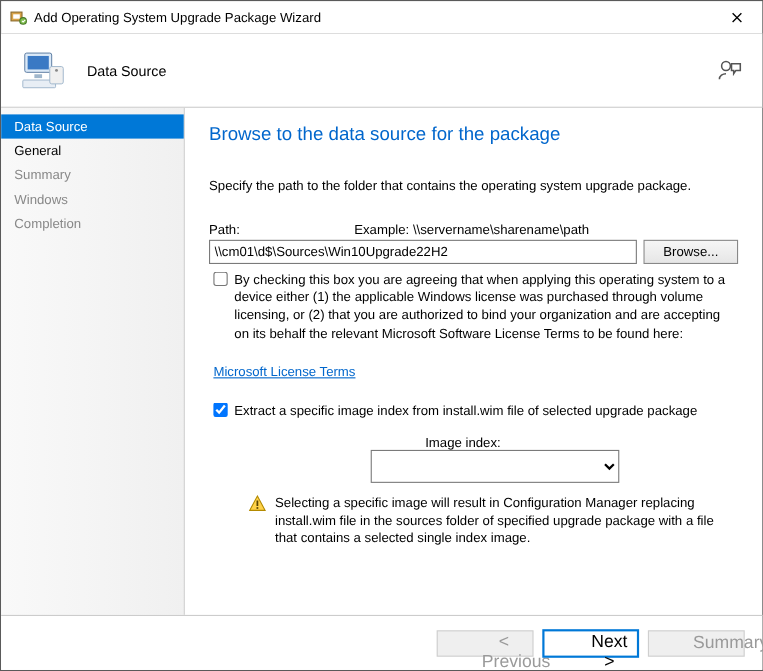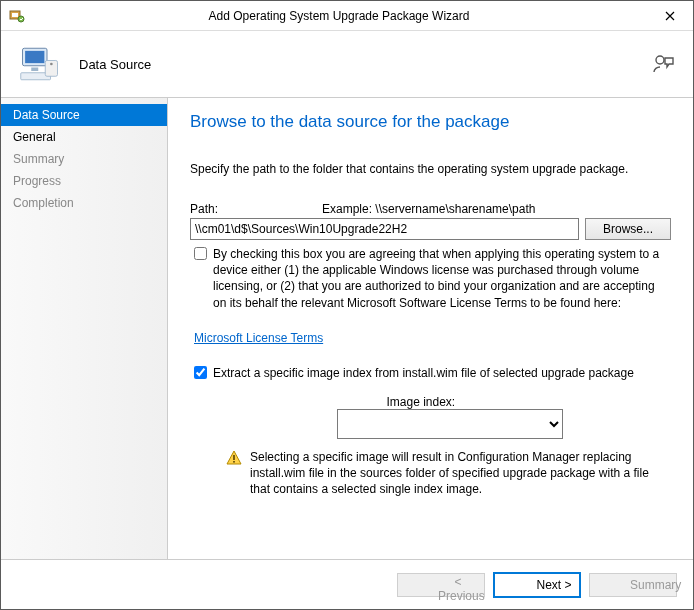--- a/index.html
+++ b/index.html
@@ -17,21 +17,20 @@
     display: flex;
     flex-direction: column;
     background: #fff;
   }
   .titlebar {
     height: 30px;
     display: flex;
     align-items: center;
     padding: 0 0 0 8px;
     border-bottom: 1px solid #ddd;
-    text-align: center;
   }
   .titlebar-icon {
     width: 16px; height: 16px;
     margin-right: 6px;
     display:inline-flex;align-items:center;justify-content:center;
   }
   .titlebar-text { flex: 1; font-size: 12px; }
   .titlebar-close {
     width: 46px; height: 30px;
     display: flex; align-items: center; justify-content: center;
@@ -153,21 +152,21 @@
     border-top: 1px solid #ccc;
     display:flex;
     justify-content:flex-end;
     align-items:center;
     padding: 0 16px;
     gap: 8px;
     background:#fff;
   }
   .footer button {
     width:88px; height:24px;
-    font-size:12px;
+    font-size:16px;
     font-family: inherit;
     border:1px solid #adadad;
     background:#e1e1e1;
     padding-left:40px;
   }
   .footer button.primary {
     background:#fff;
     border:2px solid #0078d7;
     height:26px;
   }
@@ -215,21 +214,21 @@
       </svg>
     </span>
   </div>
 
   <div class="body">
 
     <div class="sidebar">
       <div class="sidebar-item selected"><span>Data Source</span></div>
       <div class="sidebar-item"><span>General</span></div>
       <div class="sidebar-item dim"><span>Summary</span></div>
-      <div class="sidebar-item dim"><span>Progress</span></div>
+      <div class="sidebar-item dim"><span>Windows</span></div>
       <div class="sidebar-item dim"><span>Completion</span></div>
     </div>
 
     <div class="content">
       <div class="page-title">Browse to the data source for the package</div>
       <div class="instruction">Specify the path to the folder that contains the operating system upgrade package.</div>
 
       <div class="path-labels">
         <span class="path-label">Path:</span>
         <span class="path-example">Example:  \\servername\sharename\path</span>

